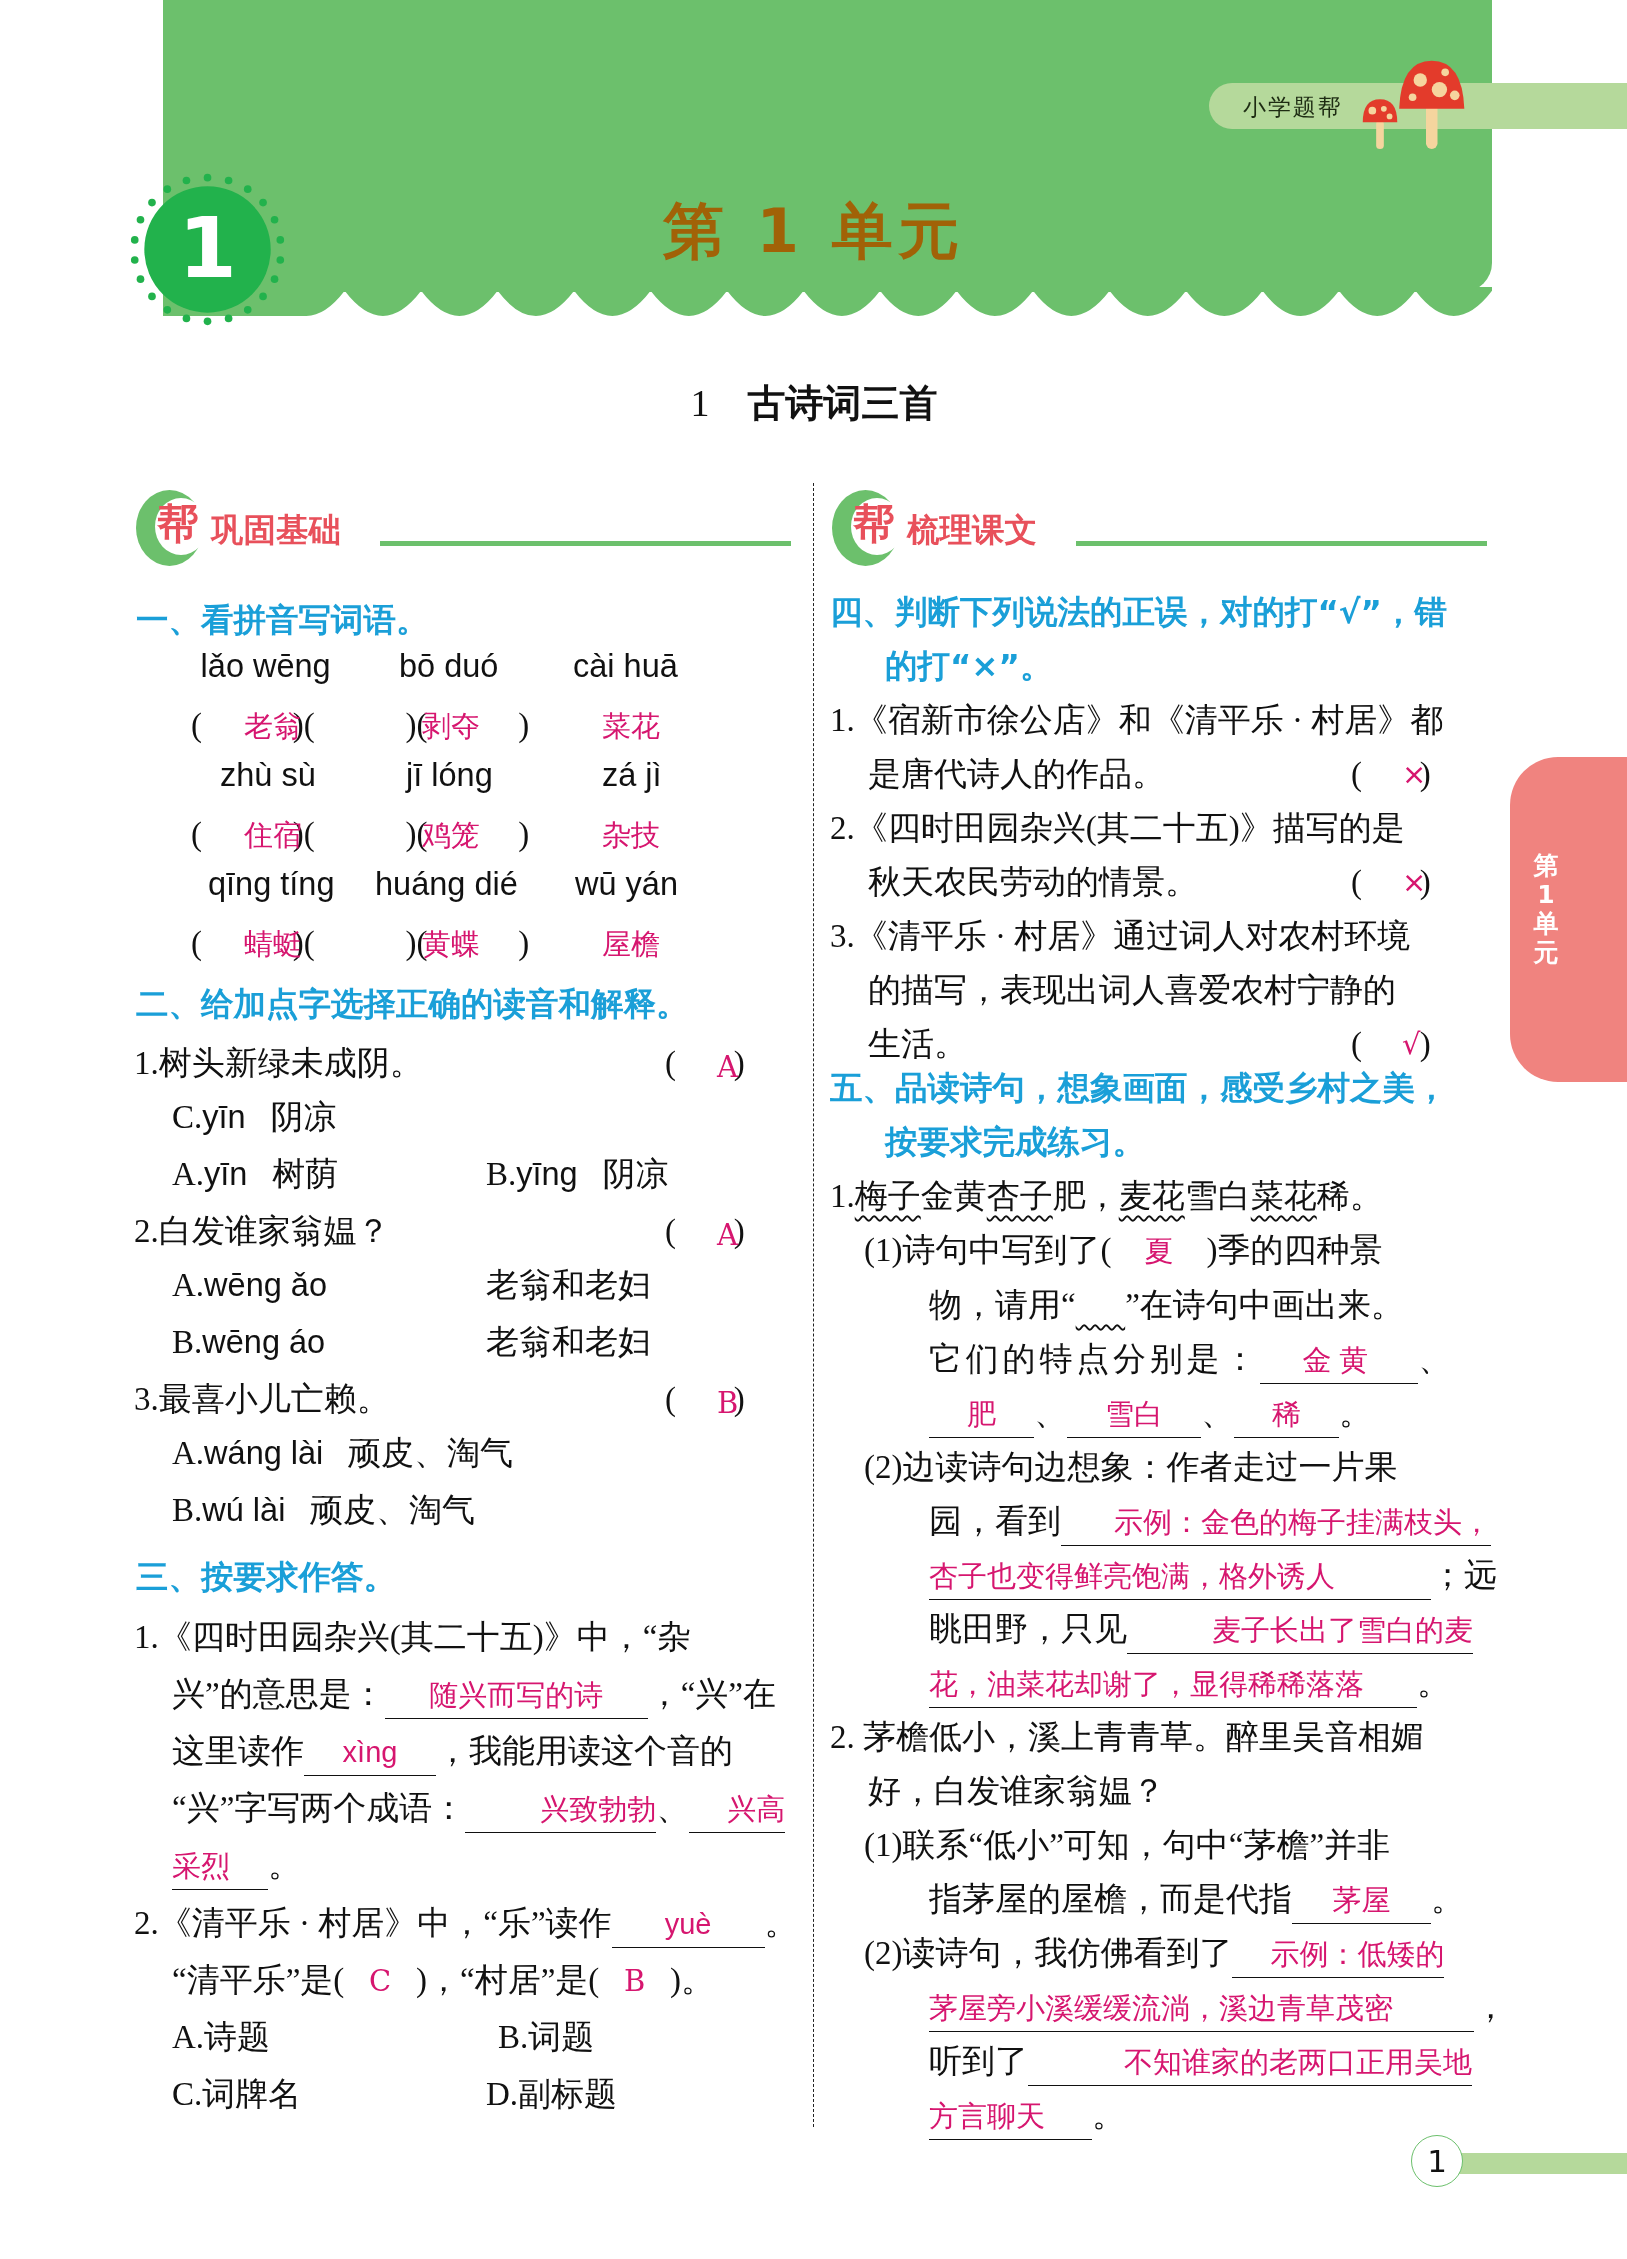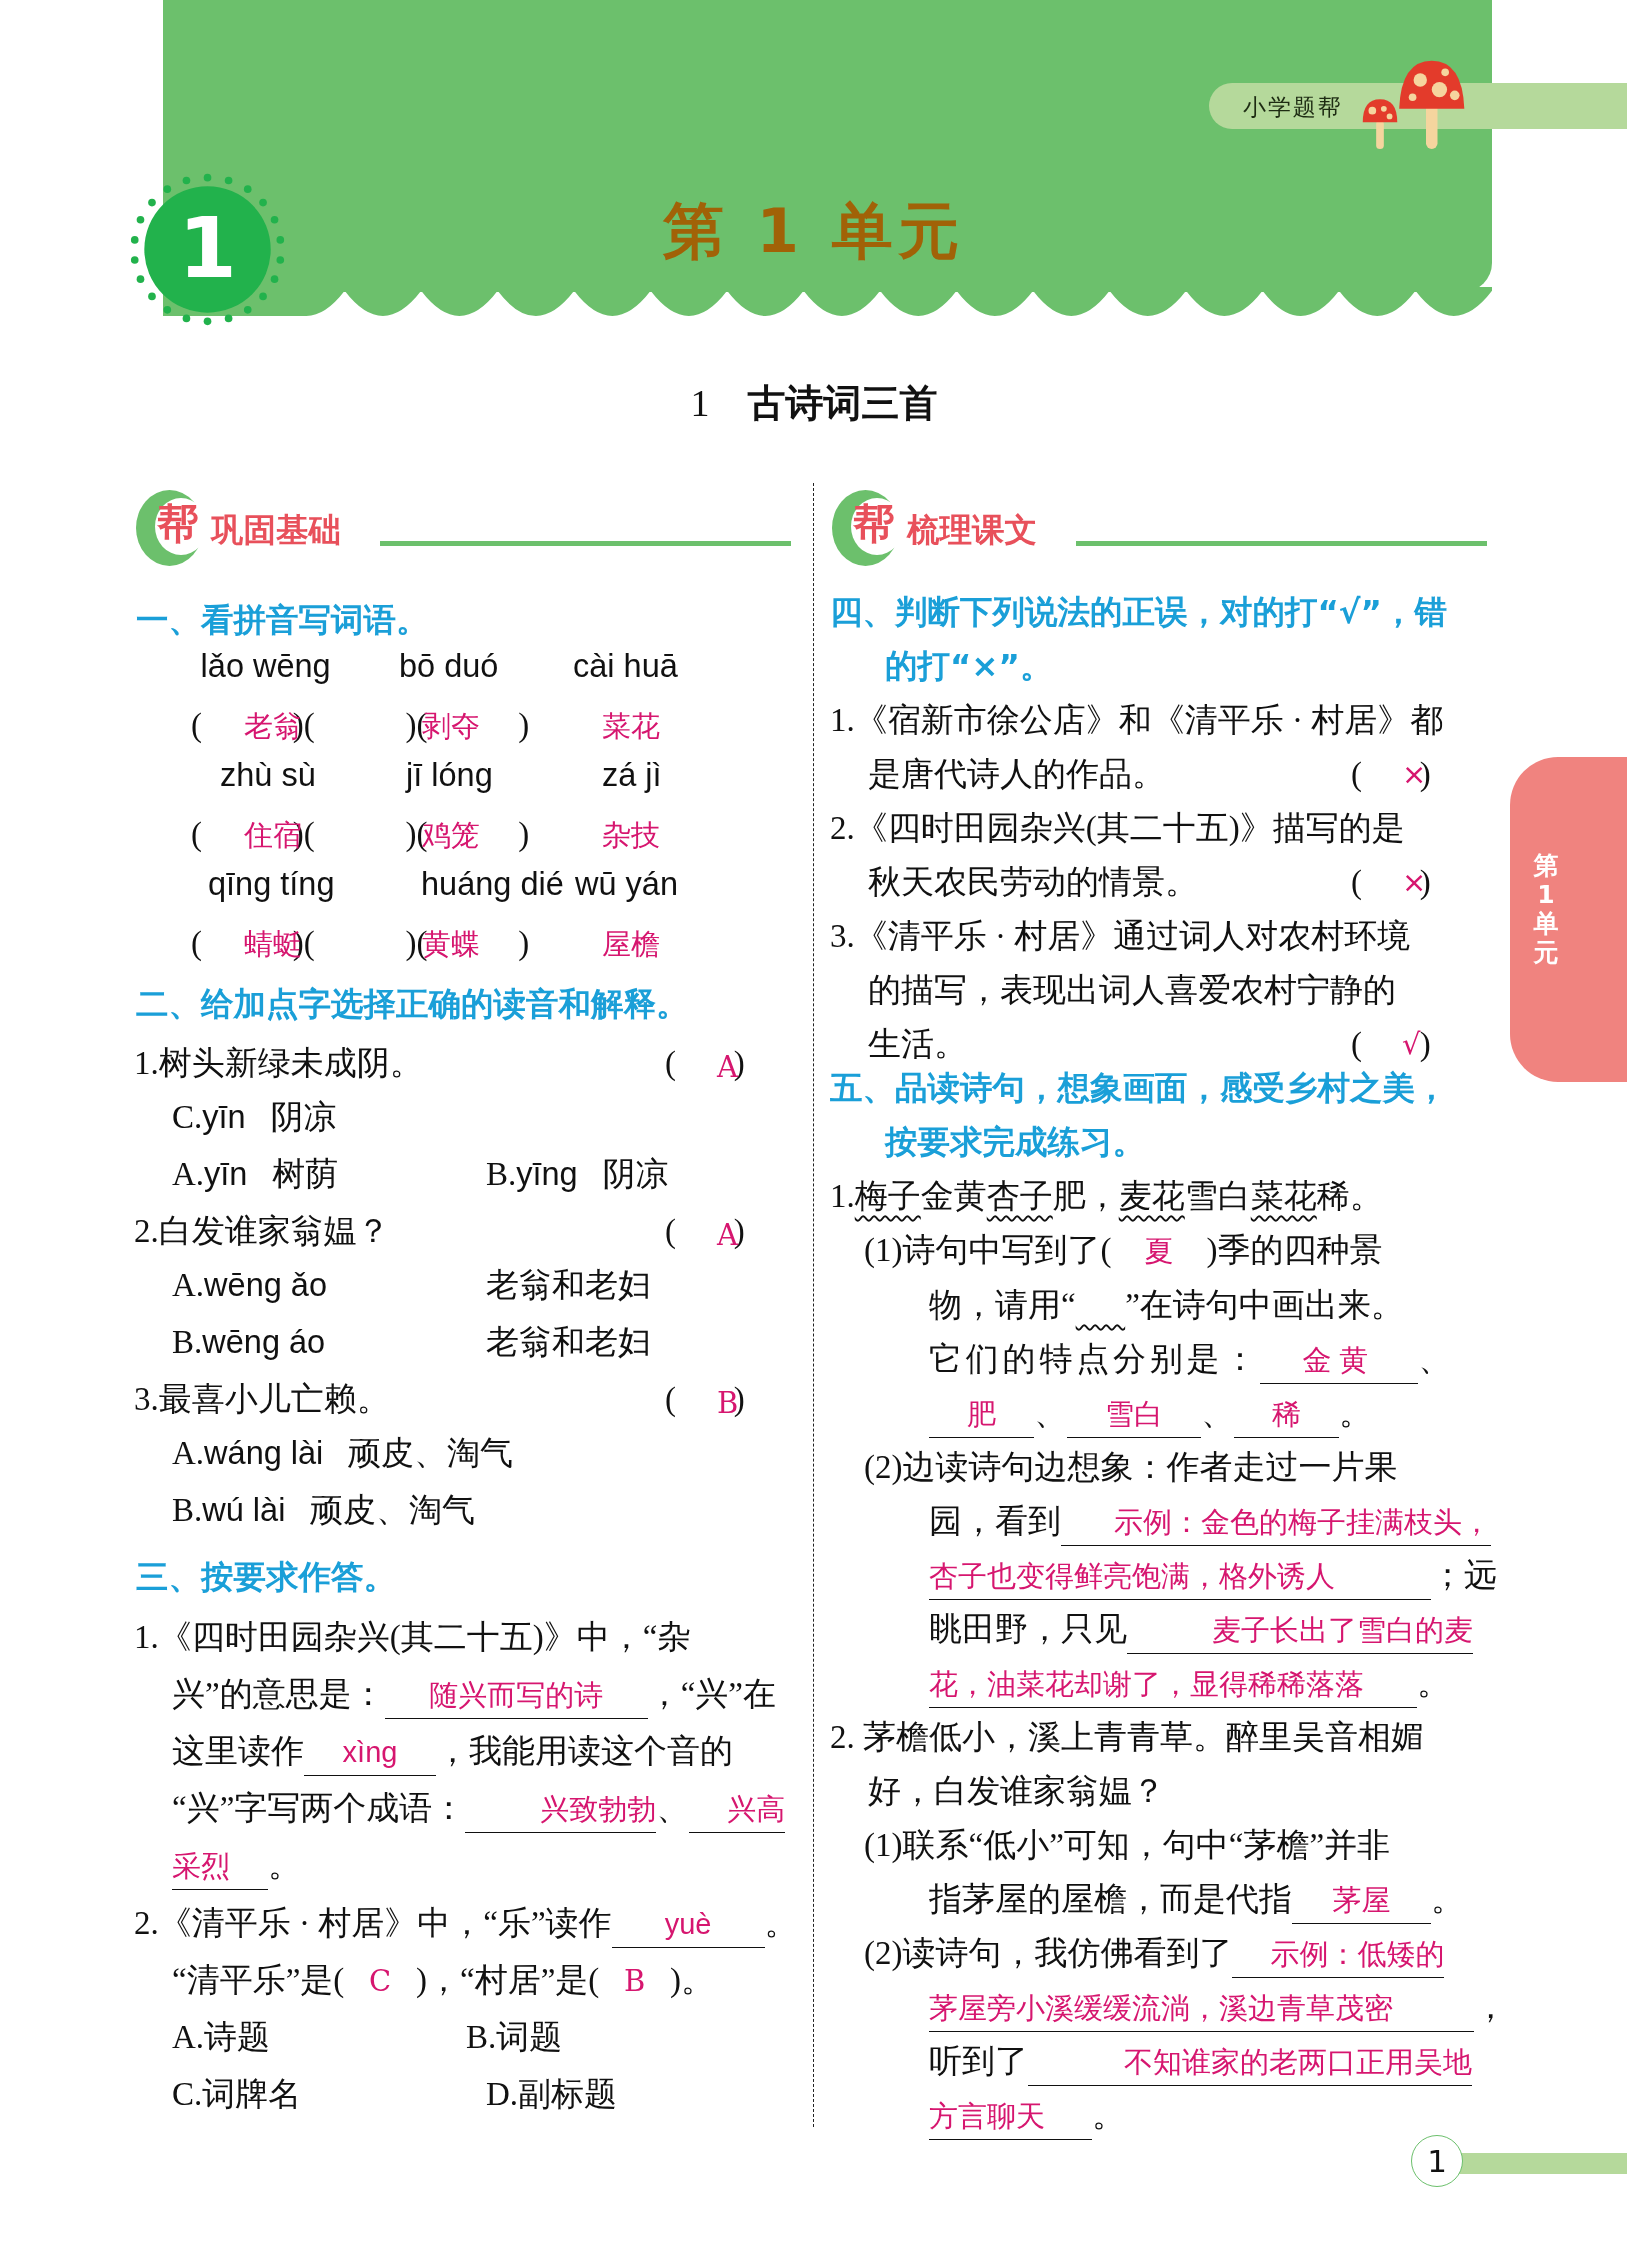--- a/index.html
+++ b/index.html
@@ -131,21 +131,21 @@
     <span class="pinyin abs" style="left:29px; top:0;">zhù sù</span>
     <span class="pinyin abs" style="left:215px; top:0;">jī lóng</span>
     <span class="pinyin abs" style="left:411px; top:0;">zá jì</span>
     <span class="t abs" style="left:0; top:50px;">(&nbsp;&nbsp;&nbsp;&nbsp;&nbsp;&nbsp;&nbsp;&nbsp;&nbsp;&nbsp;&nbsp;)(&nbsp;&nbsp;&nbsp;&nbsp;&nbsp;&nbsp;&nbsp;&nbsp;&nbsp;&nbsp;&nbsp;)(&nbsp;&nbsp;&nbsp;&nbsp;&nbsp;&nbsp;&nbsp;&nbsp;&nbsp;&nbsp;&nbsp;)</span>
     <span class="ans abs" style="left:53px; top:59px;">住宿</span>
     <span class="ans abs" style="left:231px; top:59px;">鸡笼</span>
     <span class="ans abs" style="left:411px; top:59px;">杂技</span>
   </div>
   <div style="position:relative; height:109px;">
     <span class="pinyin abs" style="left:17px; top:0;">qīng tíng</span>
-    <span class="pinyin abs" style="left:184px; top:0;margin-left:46px;">huáng dié</span>
+    <span class="pinyin abs" style="left:184px; top:0;">huáng dié</span>
     <span class="pinyin abs" style="left:384px; top:0;">wū yán</span>
     <span class="t abs" style="left:0; top:50px;">(&nbsp;&nbsp;&nbsp;&nbsp;&nbsp;&nbsp;&nbsp;&nbsp;&nbsp;&nbsp;&nbsp;)(&nbsp;&nbsp;&nbsp;&nbsp;&nbsp;&nbsp;&nbsp;&nbsp;&nbsp;&nbsp;&nbsp;)(&nbsp;&nbsp;&nbsp;&nbsp;&nbsp;&nbsp;&nbsp;&nbsp;&nbsp;&nbsp;&nbsp;)</span>
     <span class="ans abs" style="left:53px; top:59px;">蜻蜓</span>
     <span class="ans abs" style="left:231px; top:59px;">黄蝶</span>
     <span class="ans abs" style="left:411px; top:59px;">屋檐</span>
   </div>
 </div>
 
 <div class="abs q-head" style="left:136px; top:977px;">二、给加点字选择正确的读音和解释。</div>
 
@@ -211,21 +211,21 @@
 
 <div class="abs" style="left:134px; top:1896px; width:669px;">
   <div class="t" style="height:57px;">
     <span>2.《清平乐 · 村居》中，“乐”读作</span><span class="blank" style="width:153px;"><span class="ans" style="font-family:'Liberation Sans',sans-serif;margin-top:22px;">yuè</span></span><span>。</span>
   </div>
   <div class="t" style="height:57px; padding-left:38px;">
     <span>“清平乐”是(</span>&nbsp;&nbsp;&nbsp;<span class="ans">C</span>&nbsp;&nbsp;&nbsp;<span>)，“村居”是(</span>&nbsp;&nbsp;&nbsp;<span class="ans">B</span>&nbsp;&nbsp;&nbsp;<span>)。</span>
   </div>
   <div class="t" style="position:relative; height:57px;">
     <span class="abs" style="left:38px;"><span>A.</span><span>诗题</span></span>
-    <span class="abs" style="left:332px;"><span>B.</span><span>词题</span></span>
+    <span class="abs" style="left:364px;"><span>B.</span><span>词题</span></span>
   </div>
   <div class="t" style="position:relative; height:57px;">
     <span class="abs" style="left:38px;"><span>C.</span><span>词牌名</span></span>
     <span class="abs" style="left:352px;"><span>D.</span><span>副标题</span></span>
   </div>
 </div>
 
 <div class="abs sec-head" style="left:832px; top:490px; width:650px;">
   <div class="sec-badge"></div>
   <div class="sec-bang">帮</div>

